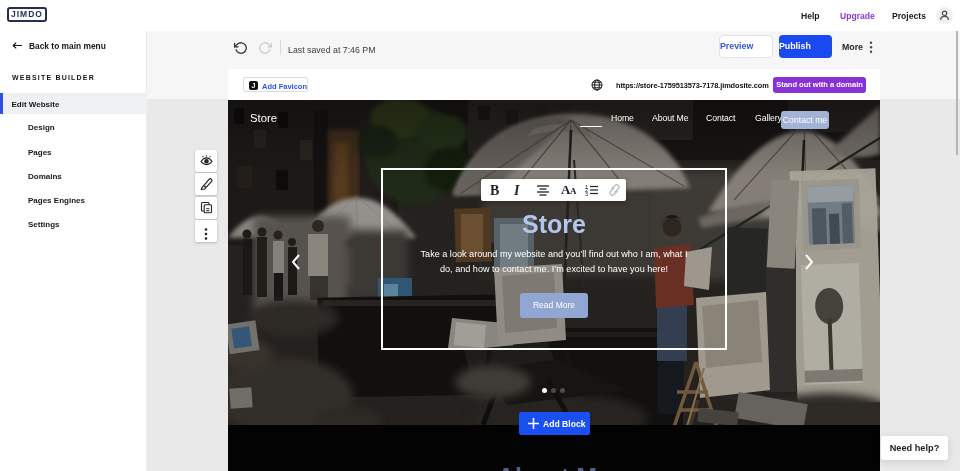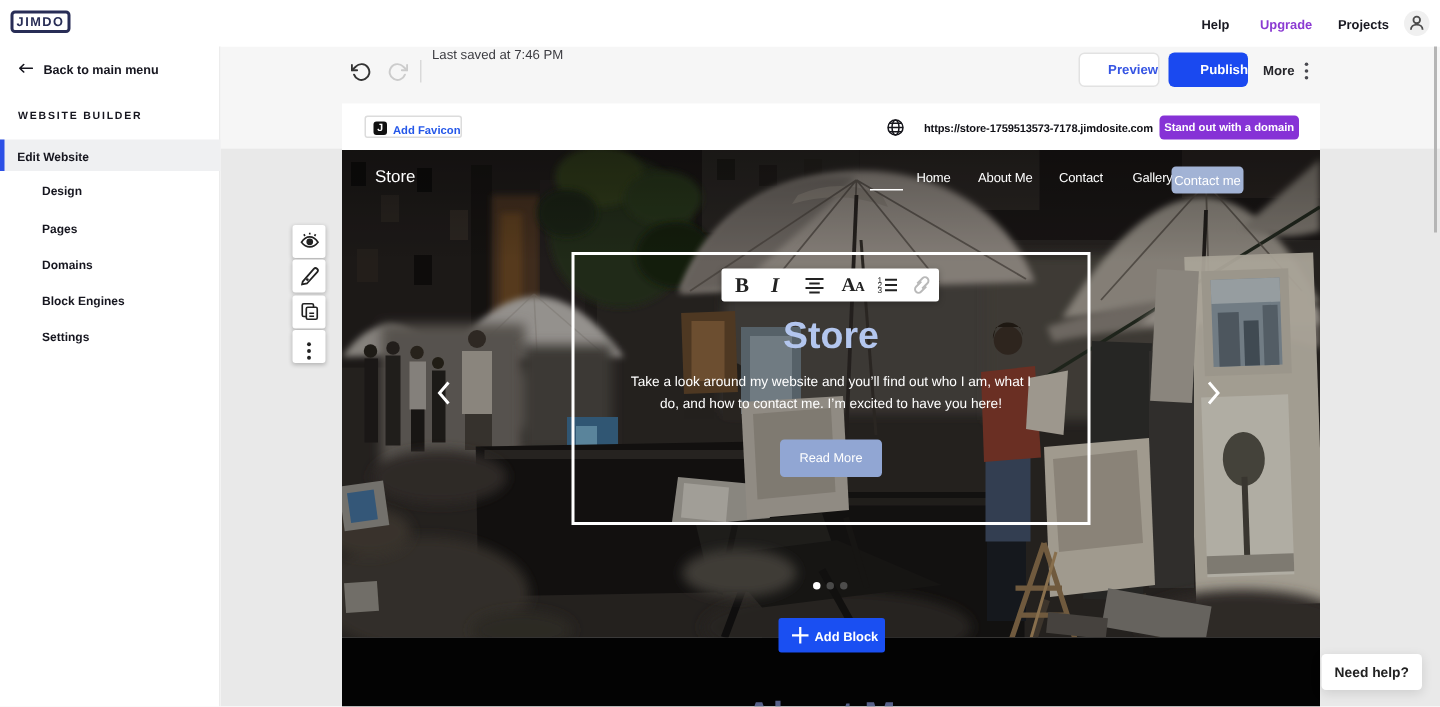--- a/index.html
+++ b/index.html
@@ -11,22 +11,22 @@
 
 #topbar { left:0; top:0; width:960px; height:31px; background:#fff; }
 #logo { left:7px; top:7px; width:40px; height:15px; border:2px solid #282d56; border-radius:3px;
   color:#282d56; font-weight:bold; font-size:8.5px; letter-spacing:1px; text-align:center; line-height:11px; }
 .toplink { top:10.5px; font-weight:bold; font-size:8.6px; color:#191922; white-space:nowrap; }
 #avatar { left:936px; top:7px; width:17px; height:17px; border-radius:50%; background:#f0f0f0; }
 
 
 #toolrow { left:147px; top:31px; width:813px; height:68px; background:#f6f6f6; }
 #vdiv1 { left:280px; top:40px; width:1px; height:15px; background:#d9d9d9; }
-#lastsaved { left:288px; top:31px; font-size:8.8px; color:#3c3c41; }
-.btn { border-radius:4px; font-weight:bold; font-size:12px; text-align:right; }
+#lastsaved { left:288px; top:45px; font-size:8.8px; color:#3c3c41; }
+.btn { border-radius:4px; font-weight:bold; font-size:12px; text-align:left; }
 #previewbtn { left:719px; top:35px; width:54px; height:23px; background:#fff; border:1px solid #e2e2e2;
   color:#3554e3; line-height:21px; font-size:8.8px; }
 #publishbtn { left:779px; top:35px; width:53px; height:23px; background:#1a49f0; color:#fff; line-height:23px; font-size:8.8px; }
 #morelbl { left:842px; top:42px; font-size:8.8px; font-weight:bold; color:#26262b; }
 #moredots { left:869px; top:41px; }
 
 
 #sidebar { left:0; top:31px; width:147px; height:440px; background:#fff; border-right:1px solid #ececec; }
 #backrow { left:29px; top:41px; font-size:8.4px; font-weight:bold; color:#16161f; white-space:nowrap; }
 #wblabel { left:12px; top:73.5px; font-size:7px; font-weight:bold; letter-spacing:1.2px; color:#16161f; }
@@ -126,21 +126,21 @@
   <div class="abs" id="activebar"></div>
   <svg class="abs" style="left:12px;top:42px;" width="10" height="7" viewBox="0 0 10 7">
     <path d="M9.5 3.5 H1.2 M3.8 1 L1.2 3.5 L3.8 6" fill="none" stroke="#16161f" stroke-width="1.1" stroke-linecap="round" stroke-linejoin="round"></path>
   </svg>
   <div class="abs" id="backrow">Back to main menu</div>
   <div class="abs" id="wblabel">WEBSITE BUILDER</div>
   <div class="abs navitem" style="top:99.5px; left:11.5px;">Edit Website</div>
   <div class="abs navitem" style="top:123px;">Design</div>
   <div class="abs navitem" style="top:147.5px;">Pages</div>
   <div class="abs navitem" style="top:171.5px;">Domains</div>
-  <div class="abs navitem" style="top:196px;">Block Engines</div>
+  <div class="abs navitem" style="top:196px;">Pages Engines</div>
   <div class="abs navitem" style="top:219.5px;">Settings</div>
 
   <div class="abs" id="faviconbar"></div>
   <div class="abs" id="favbtn">
     <div class="abs" id="favicon">J</div>
     <div class="abs" id="favtext">Add Favicon</div>
   </div>
   <svg class="abs" style="left:591px;top:79px;" width="12" height="12" viewBox="0 0 12 12">
     <g fill="none" stroke="#16161c" stroke-width="1">
     <circle cx="6" cy="6" r="5"></circle>

